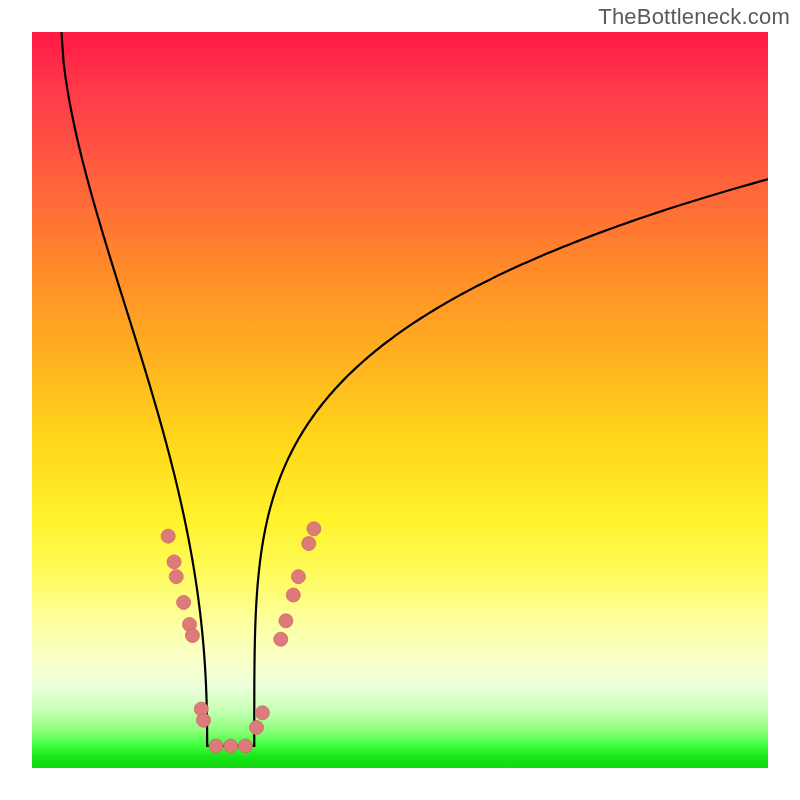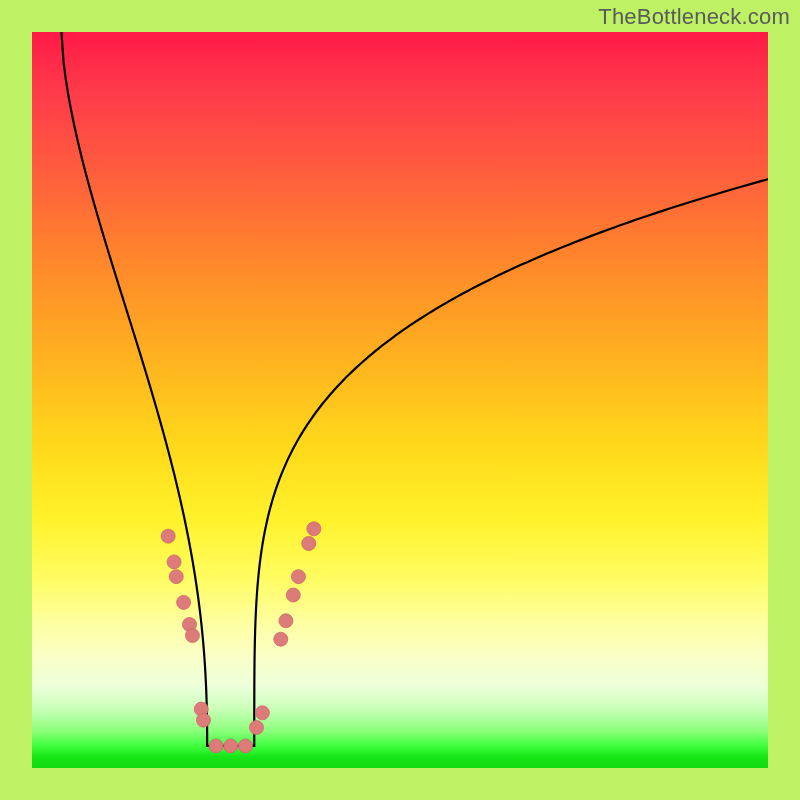--- a/index.html
+++ b/index.html
@@ -1,21 +1,21 @@
 <!DOCTYPE html>
 <html><head>
 <meta charset="utf-8">
 <style>
   * { margin: 0; padding: 0; box-sizing: border-box; }
   html, body { width: 800px; height: 800px; overflow: hidden; background: #000; }
   .frame {
     position: relative;
     width: 800px;
     height: 800px;
-    background: #bef264;
+    background: #ffffff;
   }
   .watermark {
     position: absolute;
     top: 4px;
     right: 10px;
     font-family: Arial, Helvetica, sans-serif;
     font-size: 22px;
     color: #5a5a5a;
     font-weight: 500;
     letter-spacing: 0.2px;

